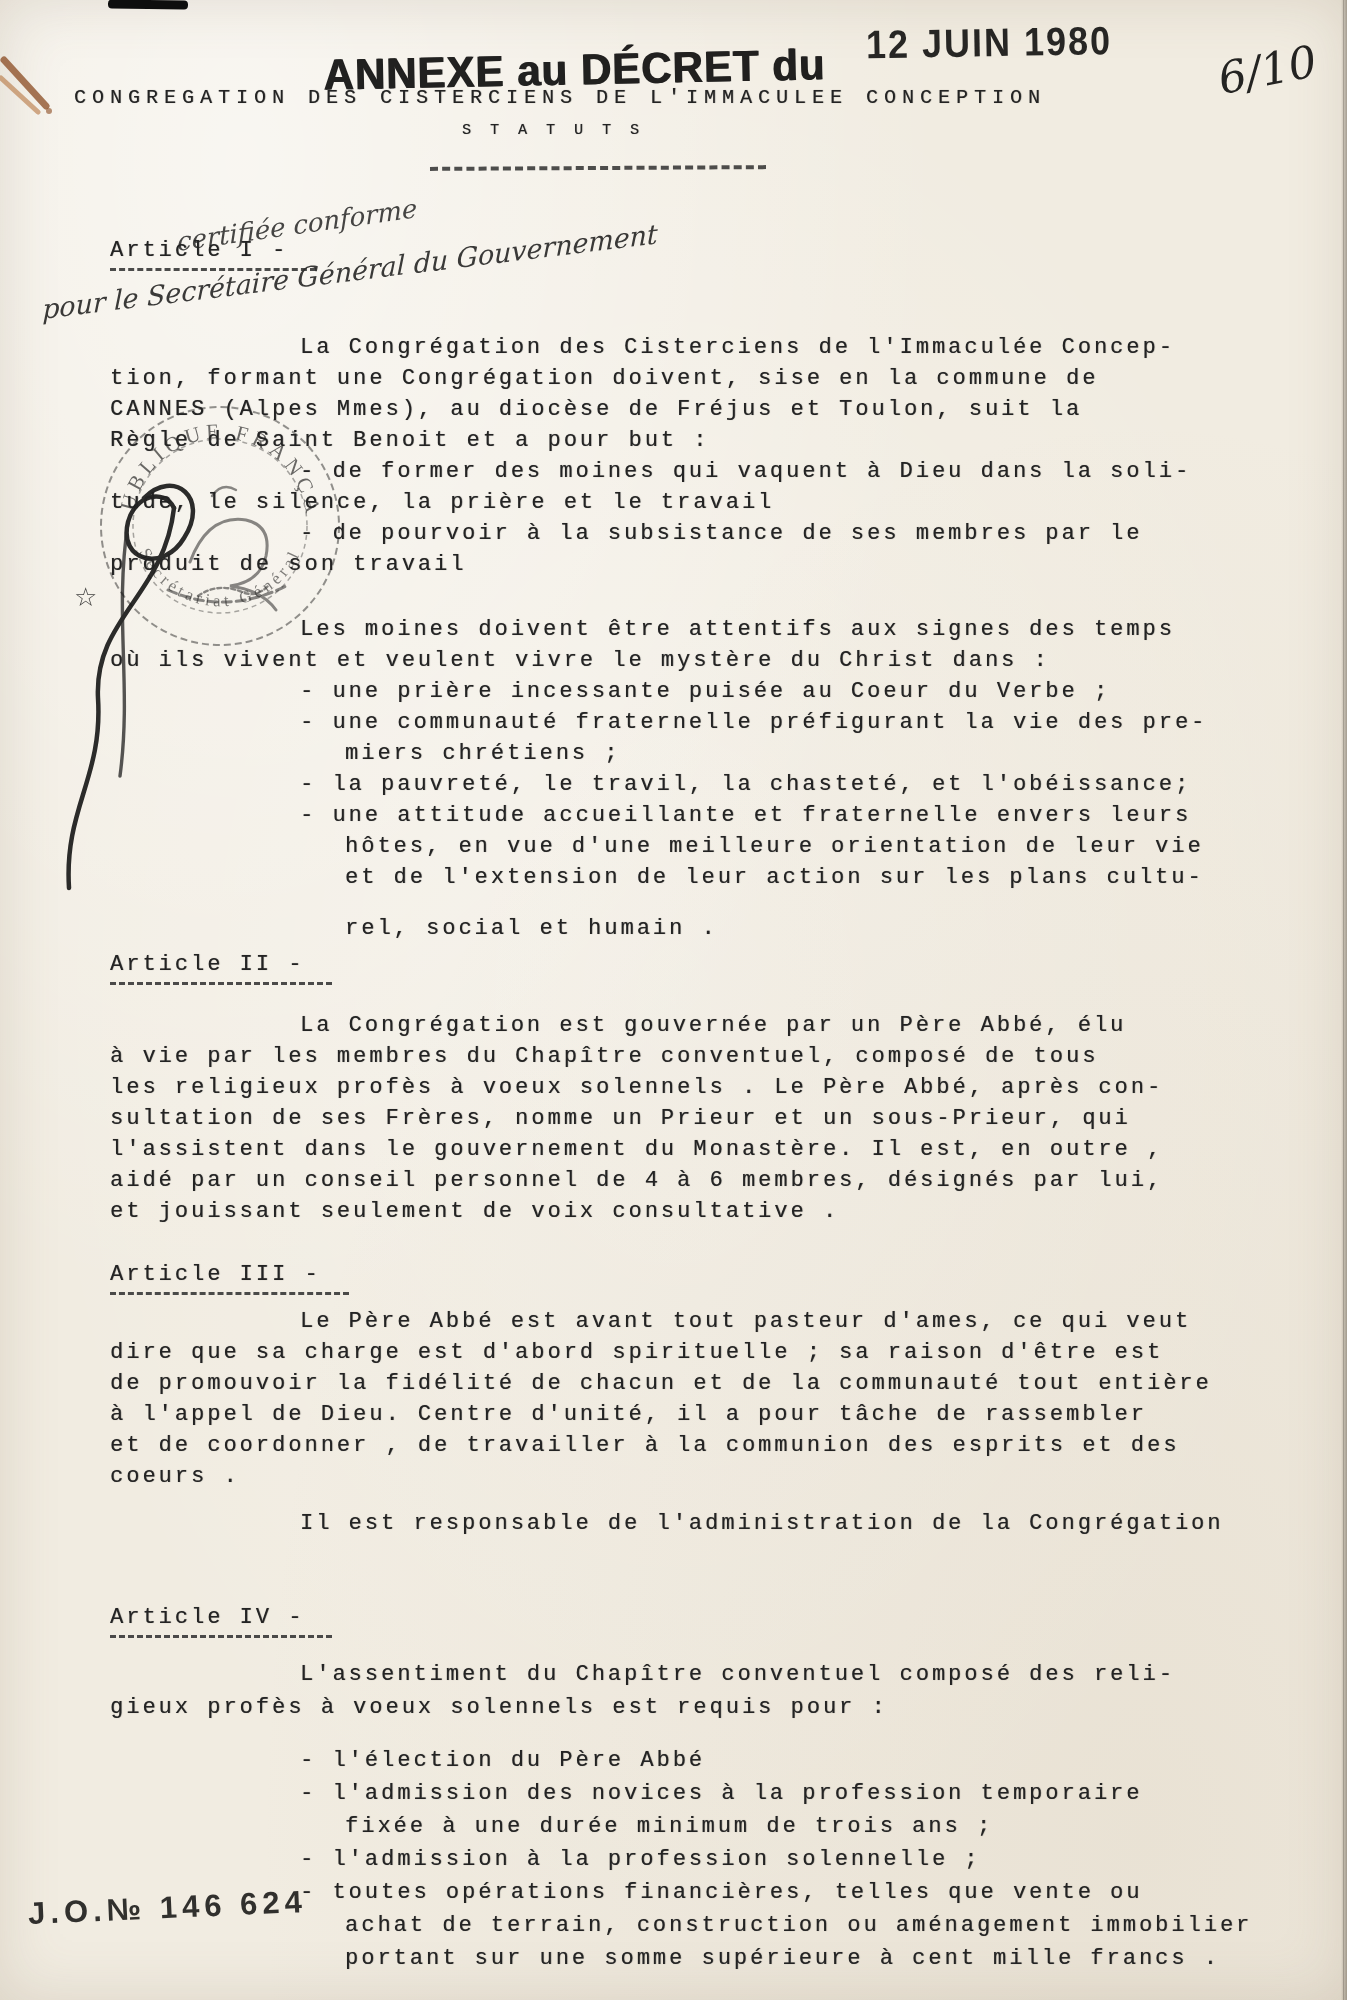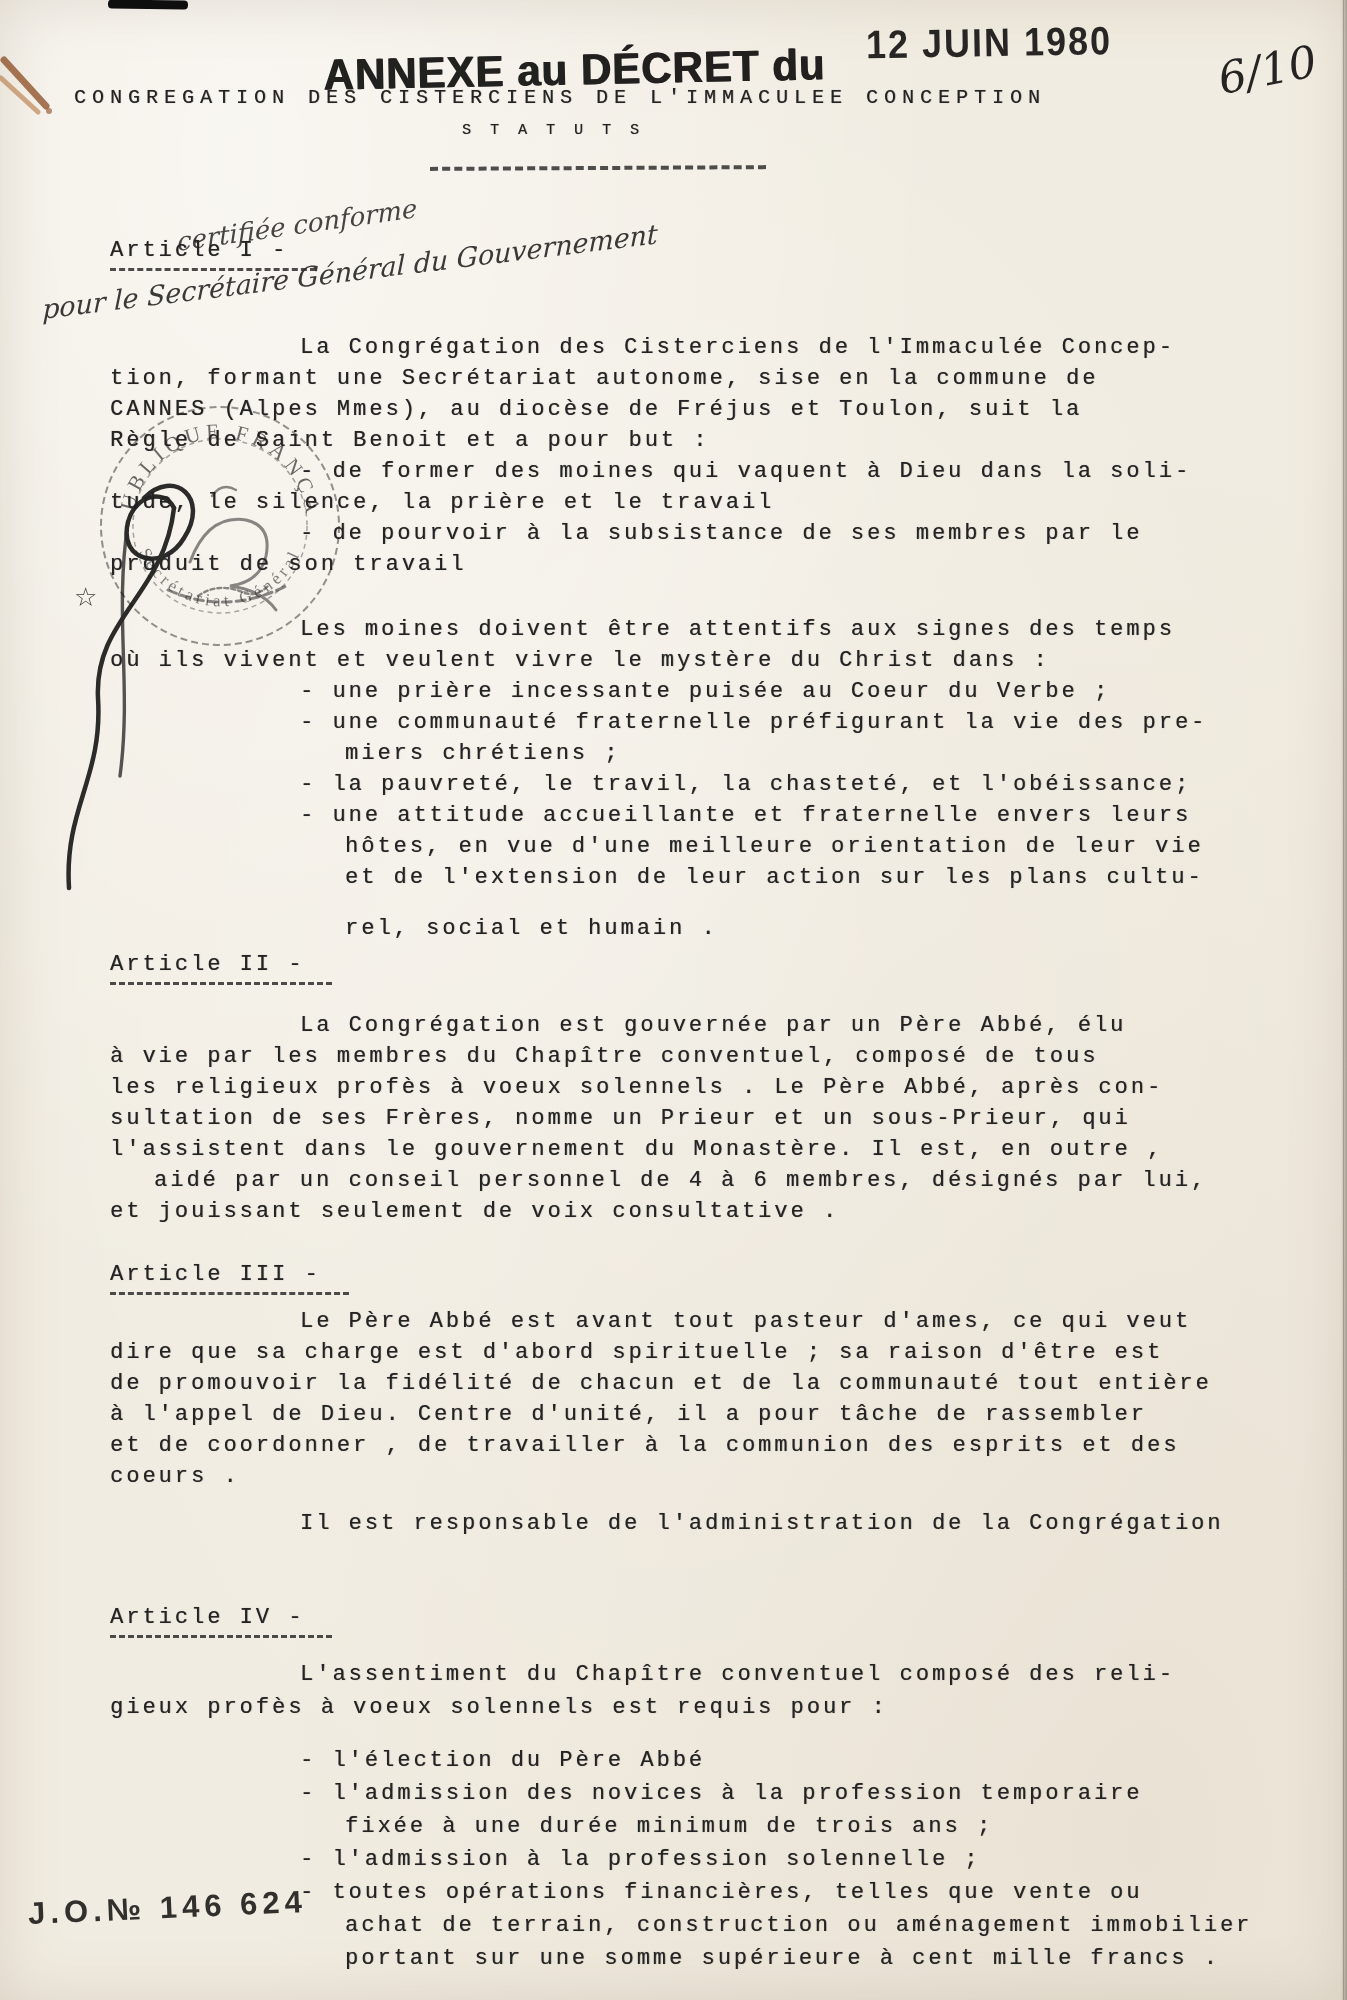--- a/index.html
+++ b/index.html
@@ -107,21 +107,21 @@
     </g>
   </svg>
   <div class="abs star">☆</div>
 
   <div class="abs stamp jo">J.O.№ 146 624</div>
 
   <div id="articles-root">
       <div class="tw art-head" style="top: 238px;">Article I -</div>
       <div class="art-body" style="top: 332px;">
         <div class="tw ln" style="height: 31px; line-height: 31px; padding-left: 190px;">La Congrégation des Cisterciens de l'Immaculée Concep-</div>
-        <div class="tw ln" style="height: 31px; line-height: 31px; padding-left: 0px;">tion, formant une Secrétariat autonome, sise en la commune de</div>
+        <div class="tw ln" style="height: 31px; line-height: 31px; padding-left: 0px;">tion, formant une Congrégation doivent, sise en la commune de</div>
         <div class="tw ln" style="height: 31px; line-height: 31px; padding-left: 0px;">CANNES (Alpes Mmes), au diocèse de Fréjus et Toulon, suit la</div>
         <div class="tw ln" style="height: 31px; line-height: 31px; padding-left: 0px;">Règle de Saint Benoit et a pour but :</div>
         <div class="tw ln" style="height: 31px; line-height: 31px; padding-left: 190px;">- de former des moines qui vaquent à Dieu dans la soli-</div>
         <div class="tw ln" style="height: 31px; line-height: 31px; padding-left: 0px;">tude, le silence, la prière et le travail</div>
         <div class="tw ln" style="height: 31px; line-height: 31px; padding-left: 190px;">- de pourvoir à la subsistance de ses membres par le</div>
         <div class="tw ln" style="height: 31px; line-height: 31px; padding-left: 0px;">produit de son travail</div>
         <div class="tw ln" style="height: 31px; line-height: 31px; padding-left: 190px; margin-top: 34px;">Les moines doivent être attentifs aux signes des temps</div>
         <div class="tw ln" style="height: 31px; line-height: 31px; padding-left: 0px;">où ils vivent et veulent vivre le mystère du Christ dans :</div>
         <div class="tw ln" style="height: 31px; line-height: 31px; padding-left: 190px;">- une prière incessante puisée au Coeur du Verbe ;</div>
         <div class="tw ln" style="height: 31px; line-height: 31px; padding-left: 190px;">- une communauté fraternelle préfigurant la vie des pre-</div>
@@ -132,21 +132,21 @@
         <div class="tw ln" style="height: 31px; line-height: 31px; padding-left: 235px;">et de l'extension de leur action sur les plans cultu-</div>
         <div class="tw ln" style="height: 31px; line-height: 31px; padding-left: 235px; margin-top: 20px;">rel, social et humain .</div>
       </div>
       <div class="tw art-head" style="top: 952px;">Article II -</div>
       <div class="art-body" style="top: 1010px;">
         <div class="tw ln" style="height: 31px; line-height: 31px; padding-left: 190px;">La Congrégation est gouvernée par un Père Abbé, élu</div>
         <div class="tw ln" style="height: 31px; line-height: 31px; padding-left: 0px;">à vie par les membres du Chapître conventuel, composé de tous</div>
         <div class="tw ln" style="height: 31px; line-height: 31px; padding-left: 0px;">les religieux profès à voeux solennels . Le Père Abbé, après con-</div>
         <div class="tw ln" style="height: 31px; line-height: 31px; padding-left: 0px;">sultation de ses Frères, nomme un Prieur et un sous-Prieur, qui</div>
         <div class="tw ln" style="height: 31px; line-height: 31px; padding-left: 0px;">l'assistent dans le gouvernement du Monastère. Il est, en outre ,</div>
-        <div class="tw ln" style="height: 31px; line-height: 31px; padding-left: 0px; margin-left: 44px;">aidé par un conseil personnel de 4 à 6 membres, désignés par lui,</div>
+        <div class="tw ln" style="height: 31px; line-height: 31px; padding-left: 0px;">aidé par un conseil personnel de 4 à 6 membres, désignés par lui,</div>
         <div class="tw ln" style="height: 31px; line-height: 31px; padding-left: 0px;">et jouissant seulement de voix consultative .</div>
       </div>
       <div class="tw art-head" style="top: 1262px;">Article III -</div>
       <div class="art-body" style="top: 1306px;">
         <div class="tw ln" style="height: 31px; line-height: 31px; padding-left: 190px;">Le Père Abbé est avant tout pasteur d'ames, ce qui veut</div>
         <div class="tw ln" style="height: 31px; line-height: 31px; padding-left: 0px;">dire que sa charge est d'abord spirituelle ; sa raison d'être est</div>
         <div class="tw ln" style="height: 31px; line-height: 31px; padding-left: 0px;">de promouvoir la fidélité de chacun et de la communauté tout entière</div>
         <div class="tw ln" style="height: 31px; line-height: 31px; padding-left: 0px;">à l'appel de Dieu. Centre d'unité, il a pour tâche de rassembler</div>
         <div class="tw ln" style="height: 31px; line-height: 31px; padding-left: 0px;">et de coordonner , de travailler à la communion des esprits et des</div>
         <div class="tw ln" style="height: 31px; line-height: 31px; padding-left: 0px;">coeurs .</div>

